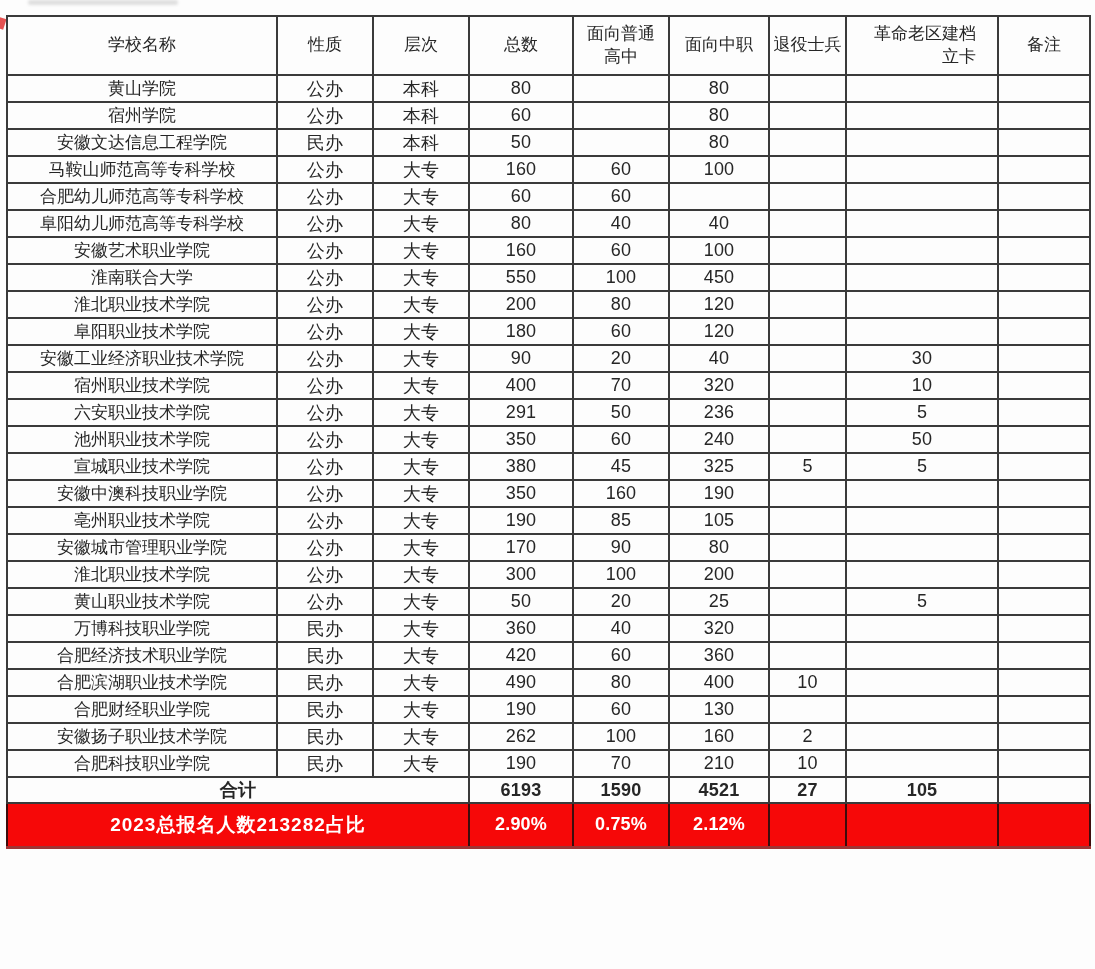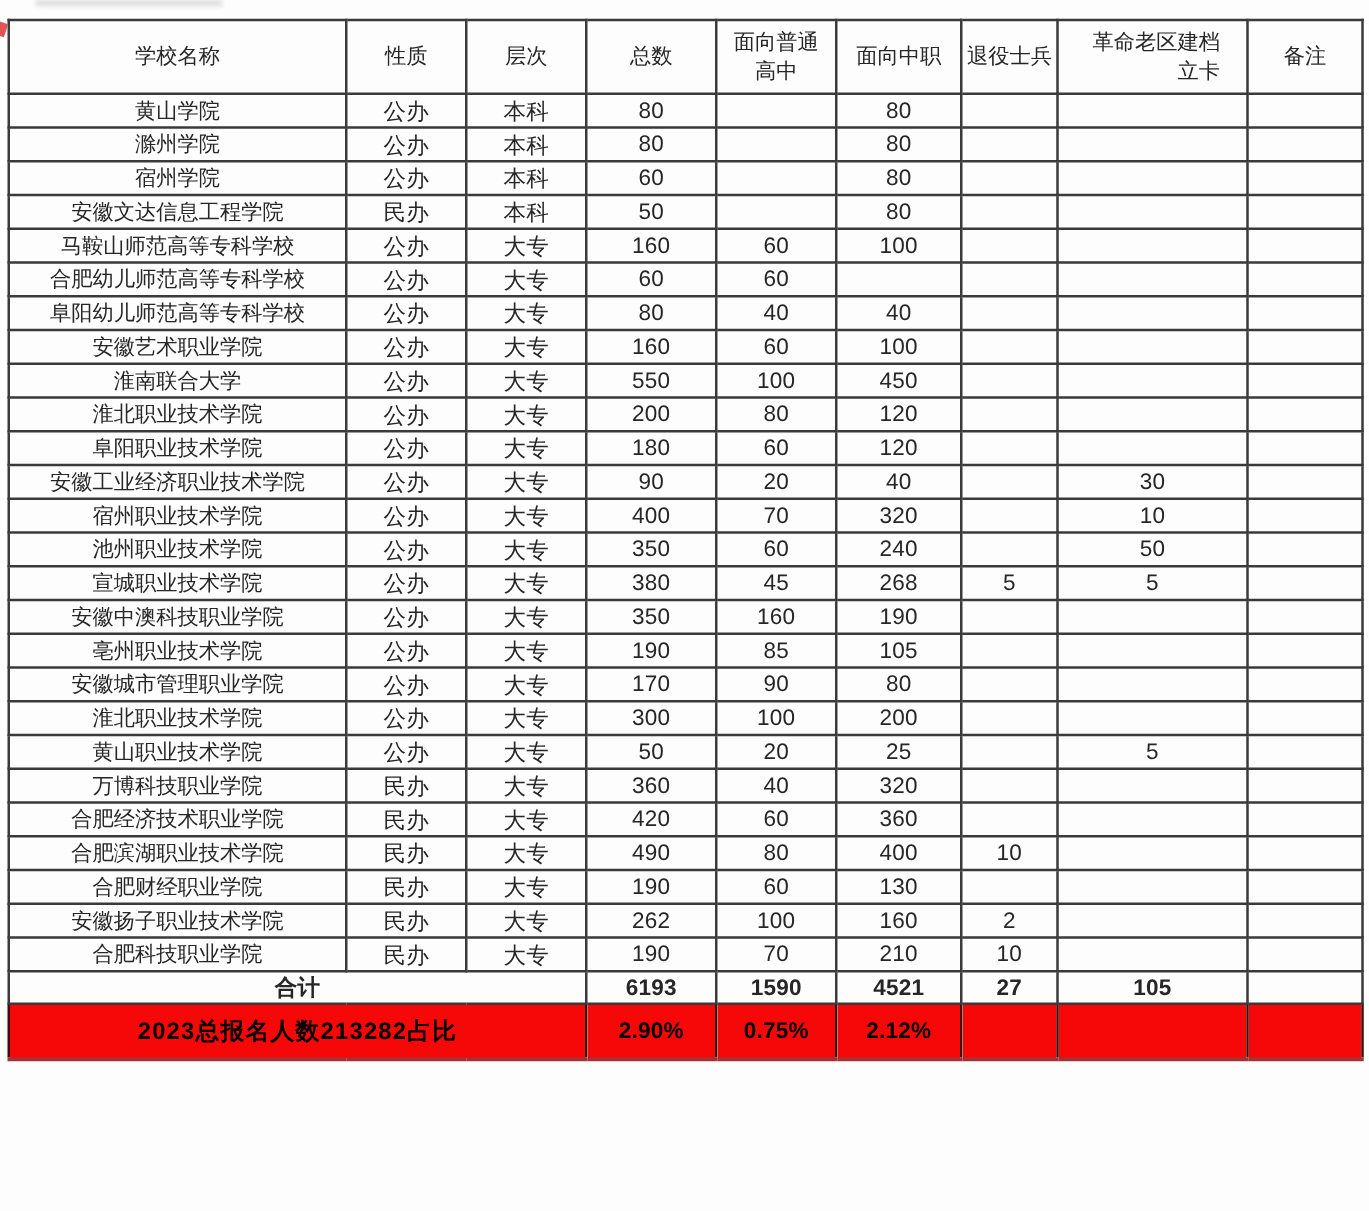--- a/index.html
+++ b/index.html
@@ -53,21 +53,21 @@
   }
   .enroll tbody td.name-cell { font-size: 17px; letter-spacing: 0; }
   .enroll tr.total-row td {
     height: 17px;
     font-size: 18px;
     font-weight: 700;
   }
   .enroll tr.ratio-row td {
     height: 44px;
     background: #f60808;
-    color: #000000;
+    color: #ffffff;
     font-size: 18px;
     font-weight: 700;
     border-color: #3d0c0c;
     border-bottom: 3px solid #a03434;
   }
   .enroll tr.ratio-row td.ratio-label { font-size: 19px; letter-spacing: 1px; }
   
   .enroll tr.ratio-row td:first-child { box-shadow: -8px 0 0 #f60808; }
   .enroll tr.ratio-row td:last-child  { box-shadow:  8px 0 0 #f60808; }
 </style>
@@ -109,31 +109,20 @@
           <td>公办</td>
           <td>本科</td>
           <td>80</td>
           <td></td>
           <td>80</td>
           <td></td>
           <td></td>
           <td></td>
         </tr>
         <tr>
-          <td class="name-cell">滁州学院</td>
-          <td>公办</td>
-          <td>本科</td>
-          <td>80</td>
-          <td></td>
-          <td>80</td>
-          <td></td>
-          <td></td>
-          <td></td>
-        </tr>
-        <tr>
           <td class="name-cell">宿州学院</td>
           <td>公办</td>
           <td>本科</td>
           <td>60</td>
           <td></td>
           <td>80</td>
           <td></td>
           <td></td>
           <td></td>
         </tr>
@@ -241,37 +230,48 @@
           <td>公办</td>
           <td>大专</td>
           <td>400</td>
           <td>70</td>
           <td>320</td>
           <td></td>
           <td>10</td>
           <td></td>
         </tr>
         <tr>
+          <td class="name-cell">六安职业技术学院</td>
+          <td>公办</td>
+          <td>大专</td>
+          <td>291</td>
+          <td>50</td>
+          <td>236</td>
+          <td></td>
+          <td>5</td>
+          <td></td>
+        </tr>
+        <tr>
           <td class="name-cell">池州职业技术学院</td>
           <td>公办</td>
           <td>大专</td>
           <td>350</td>
           <td>60</td>
           <td>240</td>
           <td></td>
           <td>50</td>
           <td></td>
         </tr>
         <tr>
           <td class="name-cell">宣城职业技术学院</td>
           <td>公办</td>
           <td>大专</td>
           <td>380</td>
           <td>45</td>
-          <td>268</td>
+          <td>325</td>
           <td>5</td>
           <td>5</td>
           <td></td>
         </tr>
         <tr>
           <td class="name-cell">安徽中澳科技职业学院</td>
           <td>公办</td>
           <td>大专</td>
           <td>350</td>
           <td>160</td>

